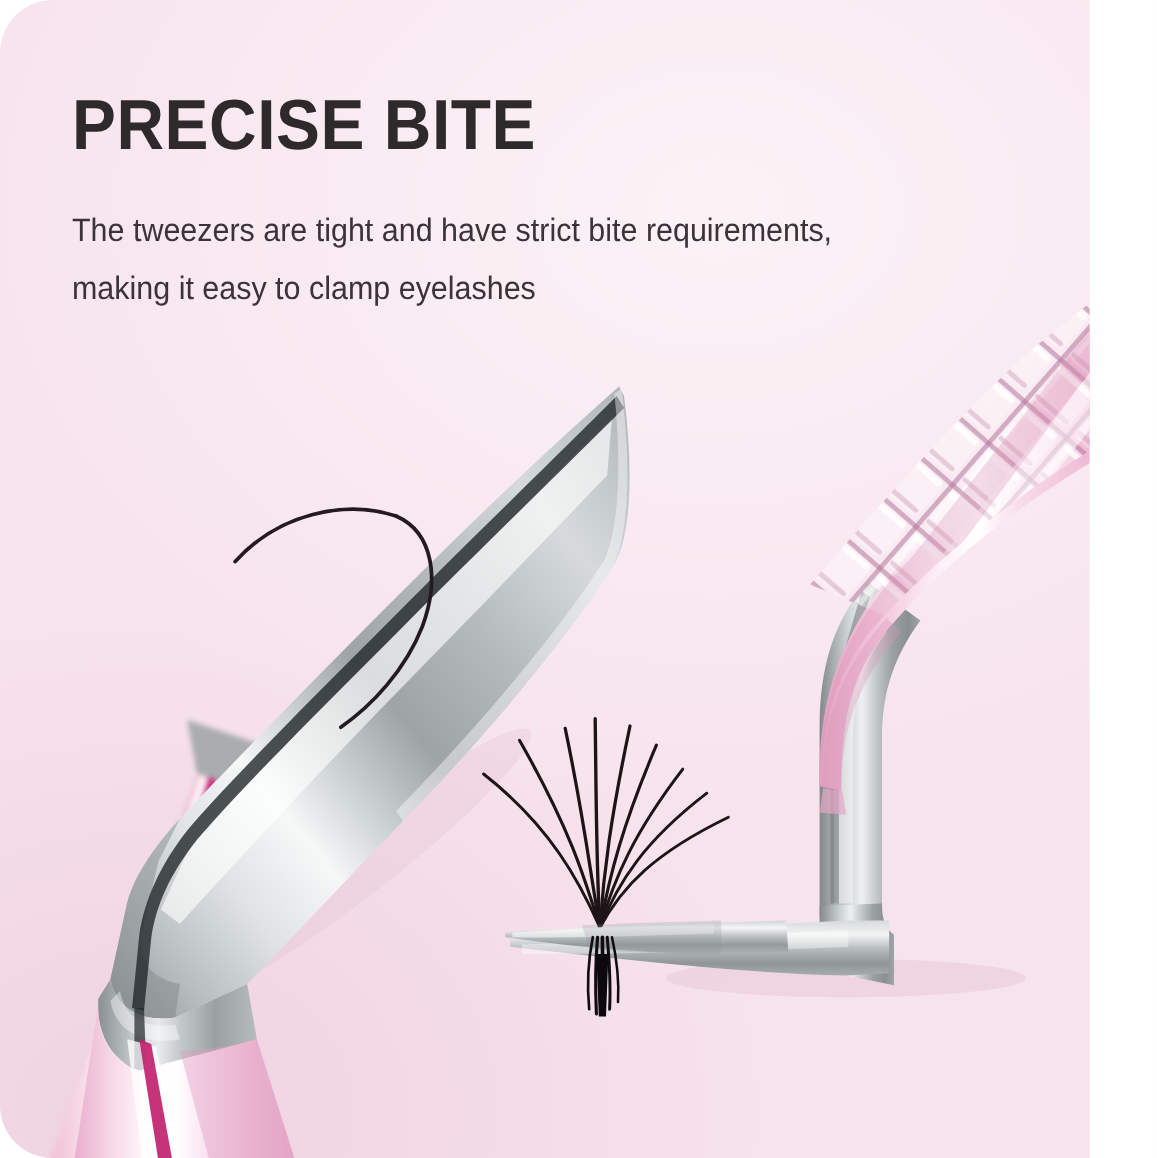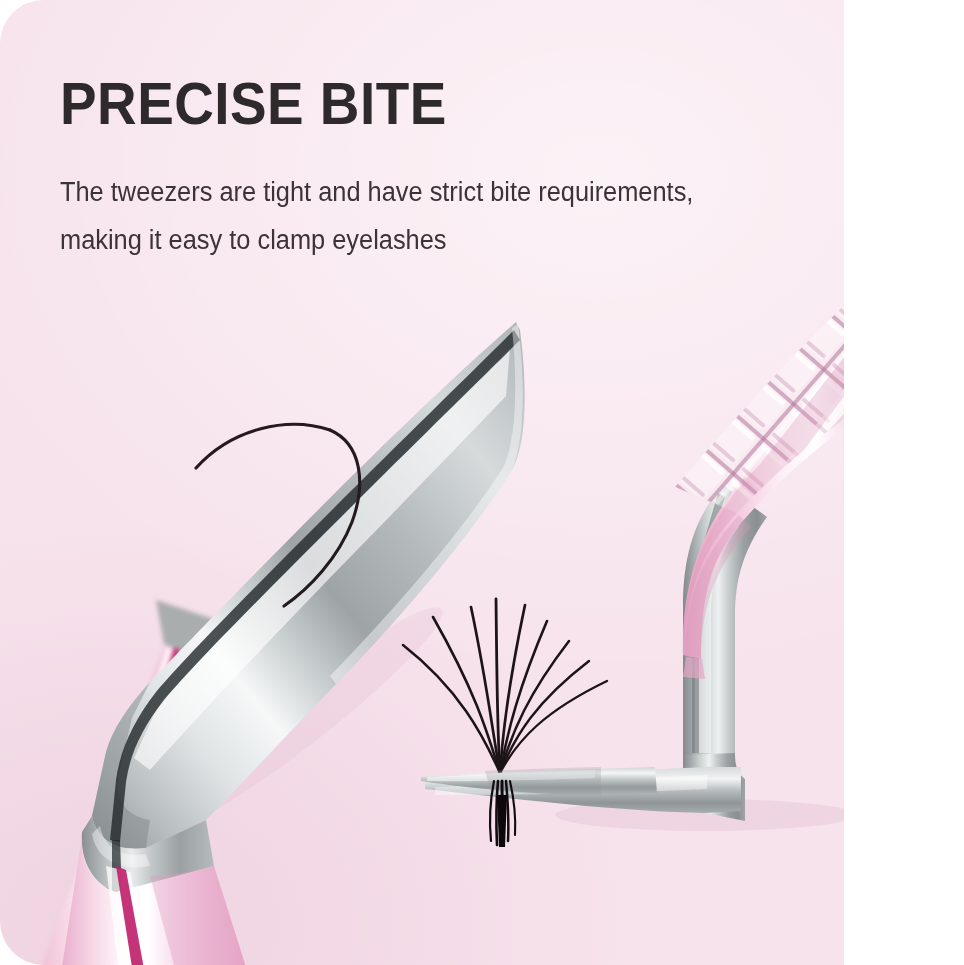--- a/index.html
+++ b/index.html
@@ -2,21 +2,21 @@
 <html><head>
 <meta charset="utf-8">
 <style>
   html,body{margin:0;padding:0;background:#ffffff;}
   body{
     width:964px;height:965px;overflow:hidden;
     font-family:"Liberation Sans", sans-serif;
   }
   #stage{
     position:relative;
-    width:844px;height:965px;
+    width:908px;height:965px;
     background:#ffffff;
     overflow:hidden;
   }
   
   #card{
     position:absolute;left:0;top:0;width:964px;height:965px;
     border-radius:44px;
     background:#f7e3ec;
     overflow:hidden;
   }

